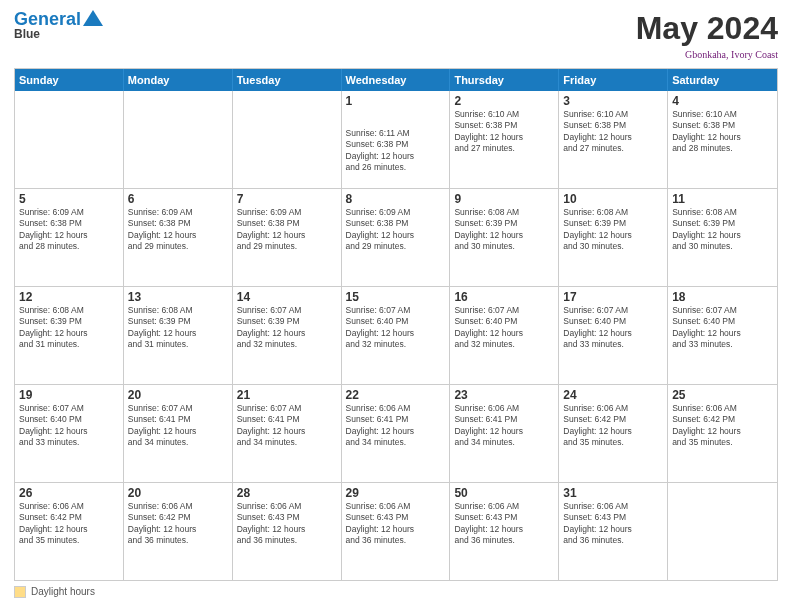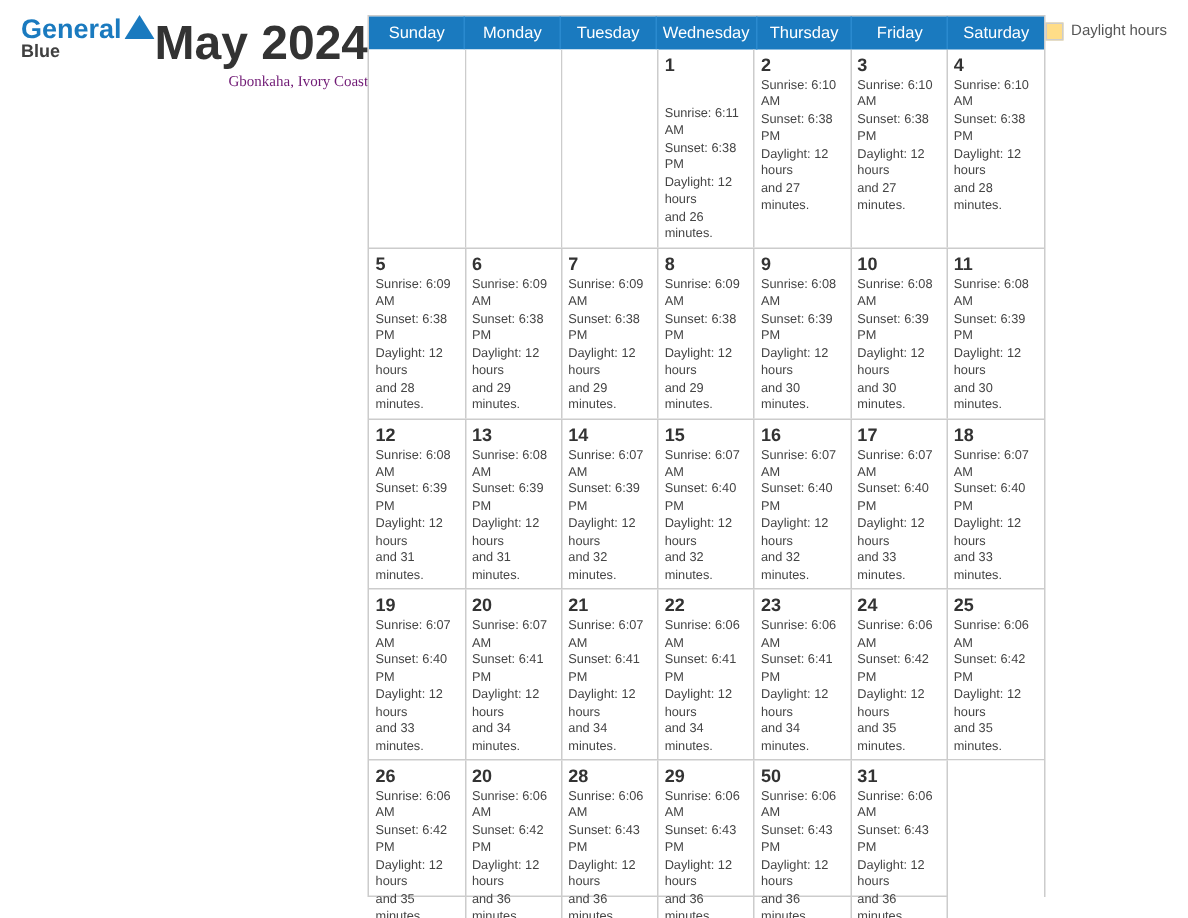--- a/index.html
+++ b/index.html
@@ -7,20 +7,21 @@
       font-family: Arial, sans-serif;
       background: #fff;
       width: 792px;
       height: 612px;
       overflow: hidden;
     }
     .page {
       width: 792px;
       height: 608px;
       display: flex;
+      flex-direction: column;
       padding: 10px 14px 10px 14px;
     }
     .header {
       display: flex;
       justify-content: space-between;
       align-items: flex-start;
       margin-bottom: 8px;
     }
     .logo {
       display: flex;
@@ -62,23 +63,23 @@
       border: 1px solid #ccc;
     }
     .cal-header {
       display: grid;
       grid-template-columns: repeat(7, 1fr);
       background: #1a7abf;
     }
     .cal-header-cell {
       color: #fff;
       font-size: 11px;
-      font-weight: normal;
+      font-weight: bold;
       padding: 5px 4px;
-      text-align: center;
+      text-align: left;
       border-right: 1px solid #2a8acf;
     }
     .cal-header-cell:last-child { border-right: none; }
     .cal-body {
       flex: 1;
       display: flex;
       flex-direction: column;
     }
     .cal-row {
       display: grid;

